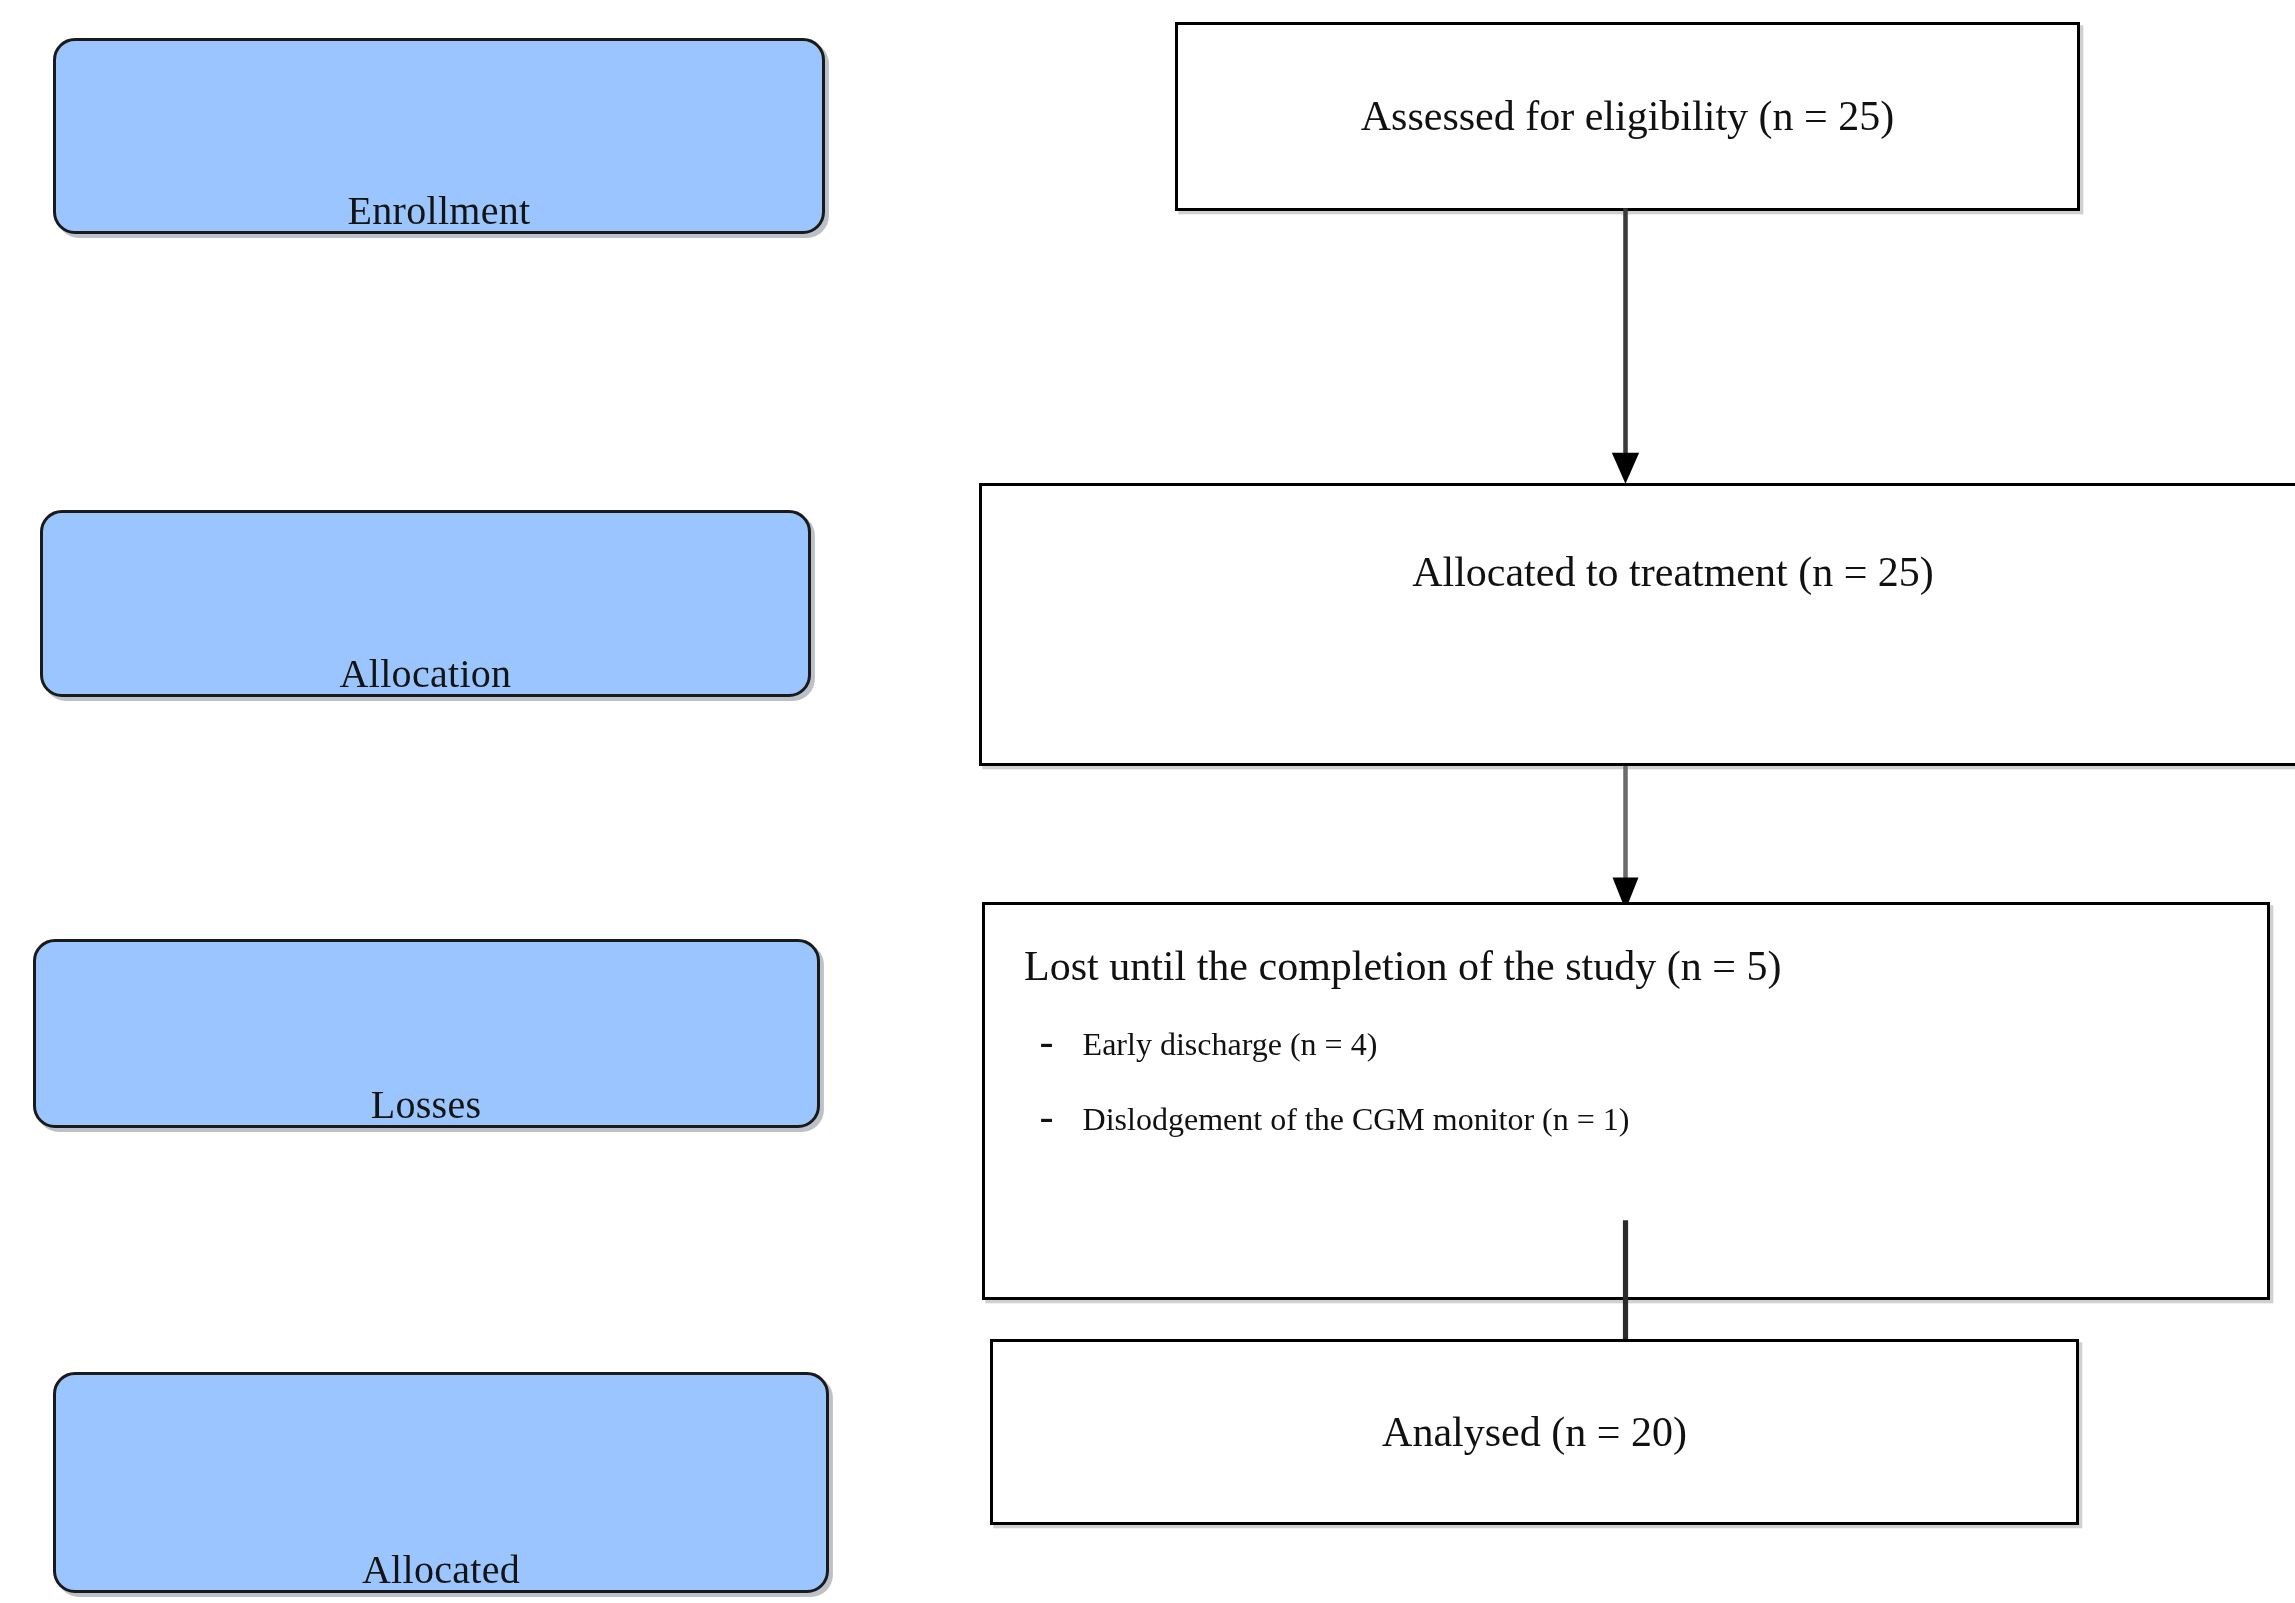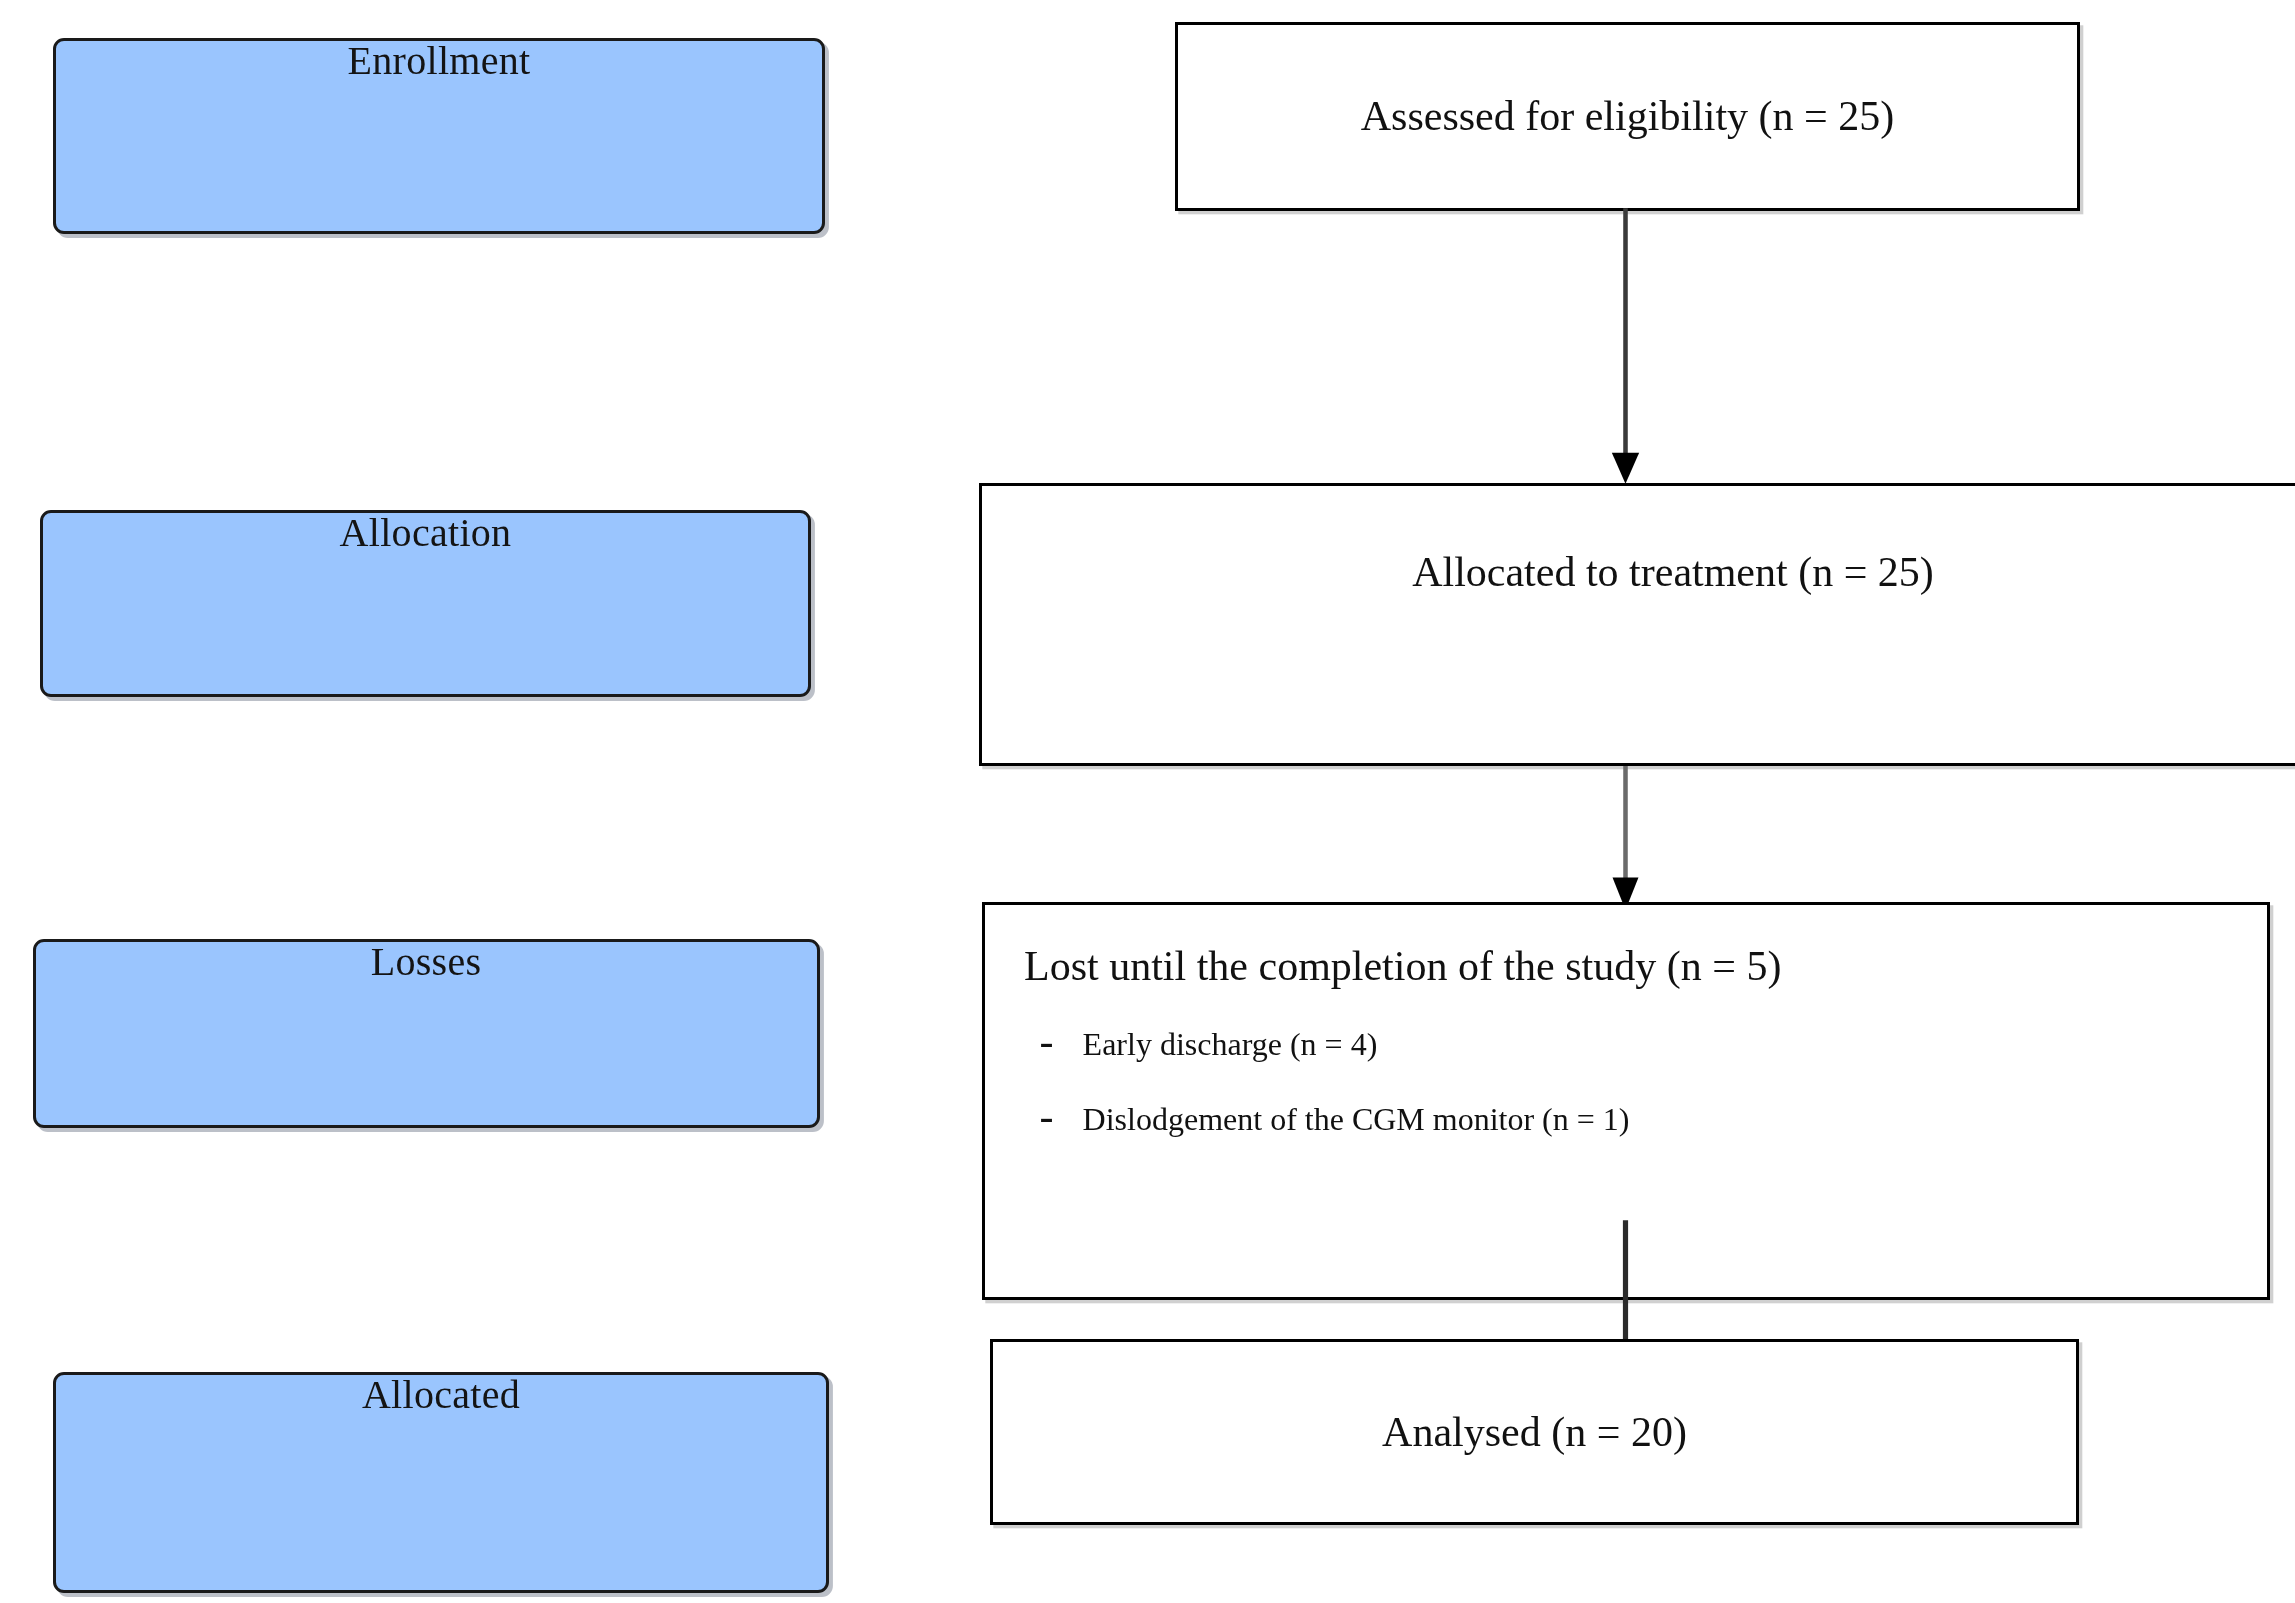--- a/index.html
+++ b/index.html
@@ -14,24 +14,24 @@
     background: #ffffff;
     overflow: hidden;
     font-family: "Liberation Serif", "DejaVu Serif", serif;
   }
 
   
   .stage-box {
     position: absolute;
     background: #9AC5FE;
     border: 3.3px solid #1a1a1a;
-    border-radius: 11px;
+    border-radius: 22px;
     box-sizing: border-box;
     display: flex;
-    align-items: flex-start;
+    align-items: flex-end;
     justify-content: center;
     box-shadow: 3.9px 3.9px 0 rgba(80,90,110,0.38);
   }
   .stage-label {
     font-size: 40px;
     color: #141414;
     letter-spacing: 0.3px;
     line-height: 1;
     white-space: nowrap;
   }

